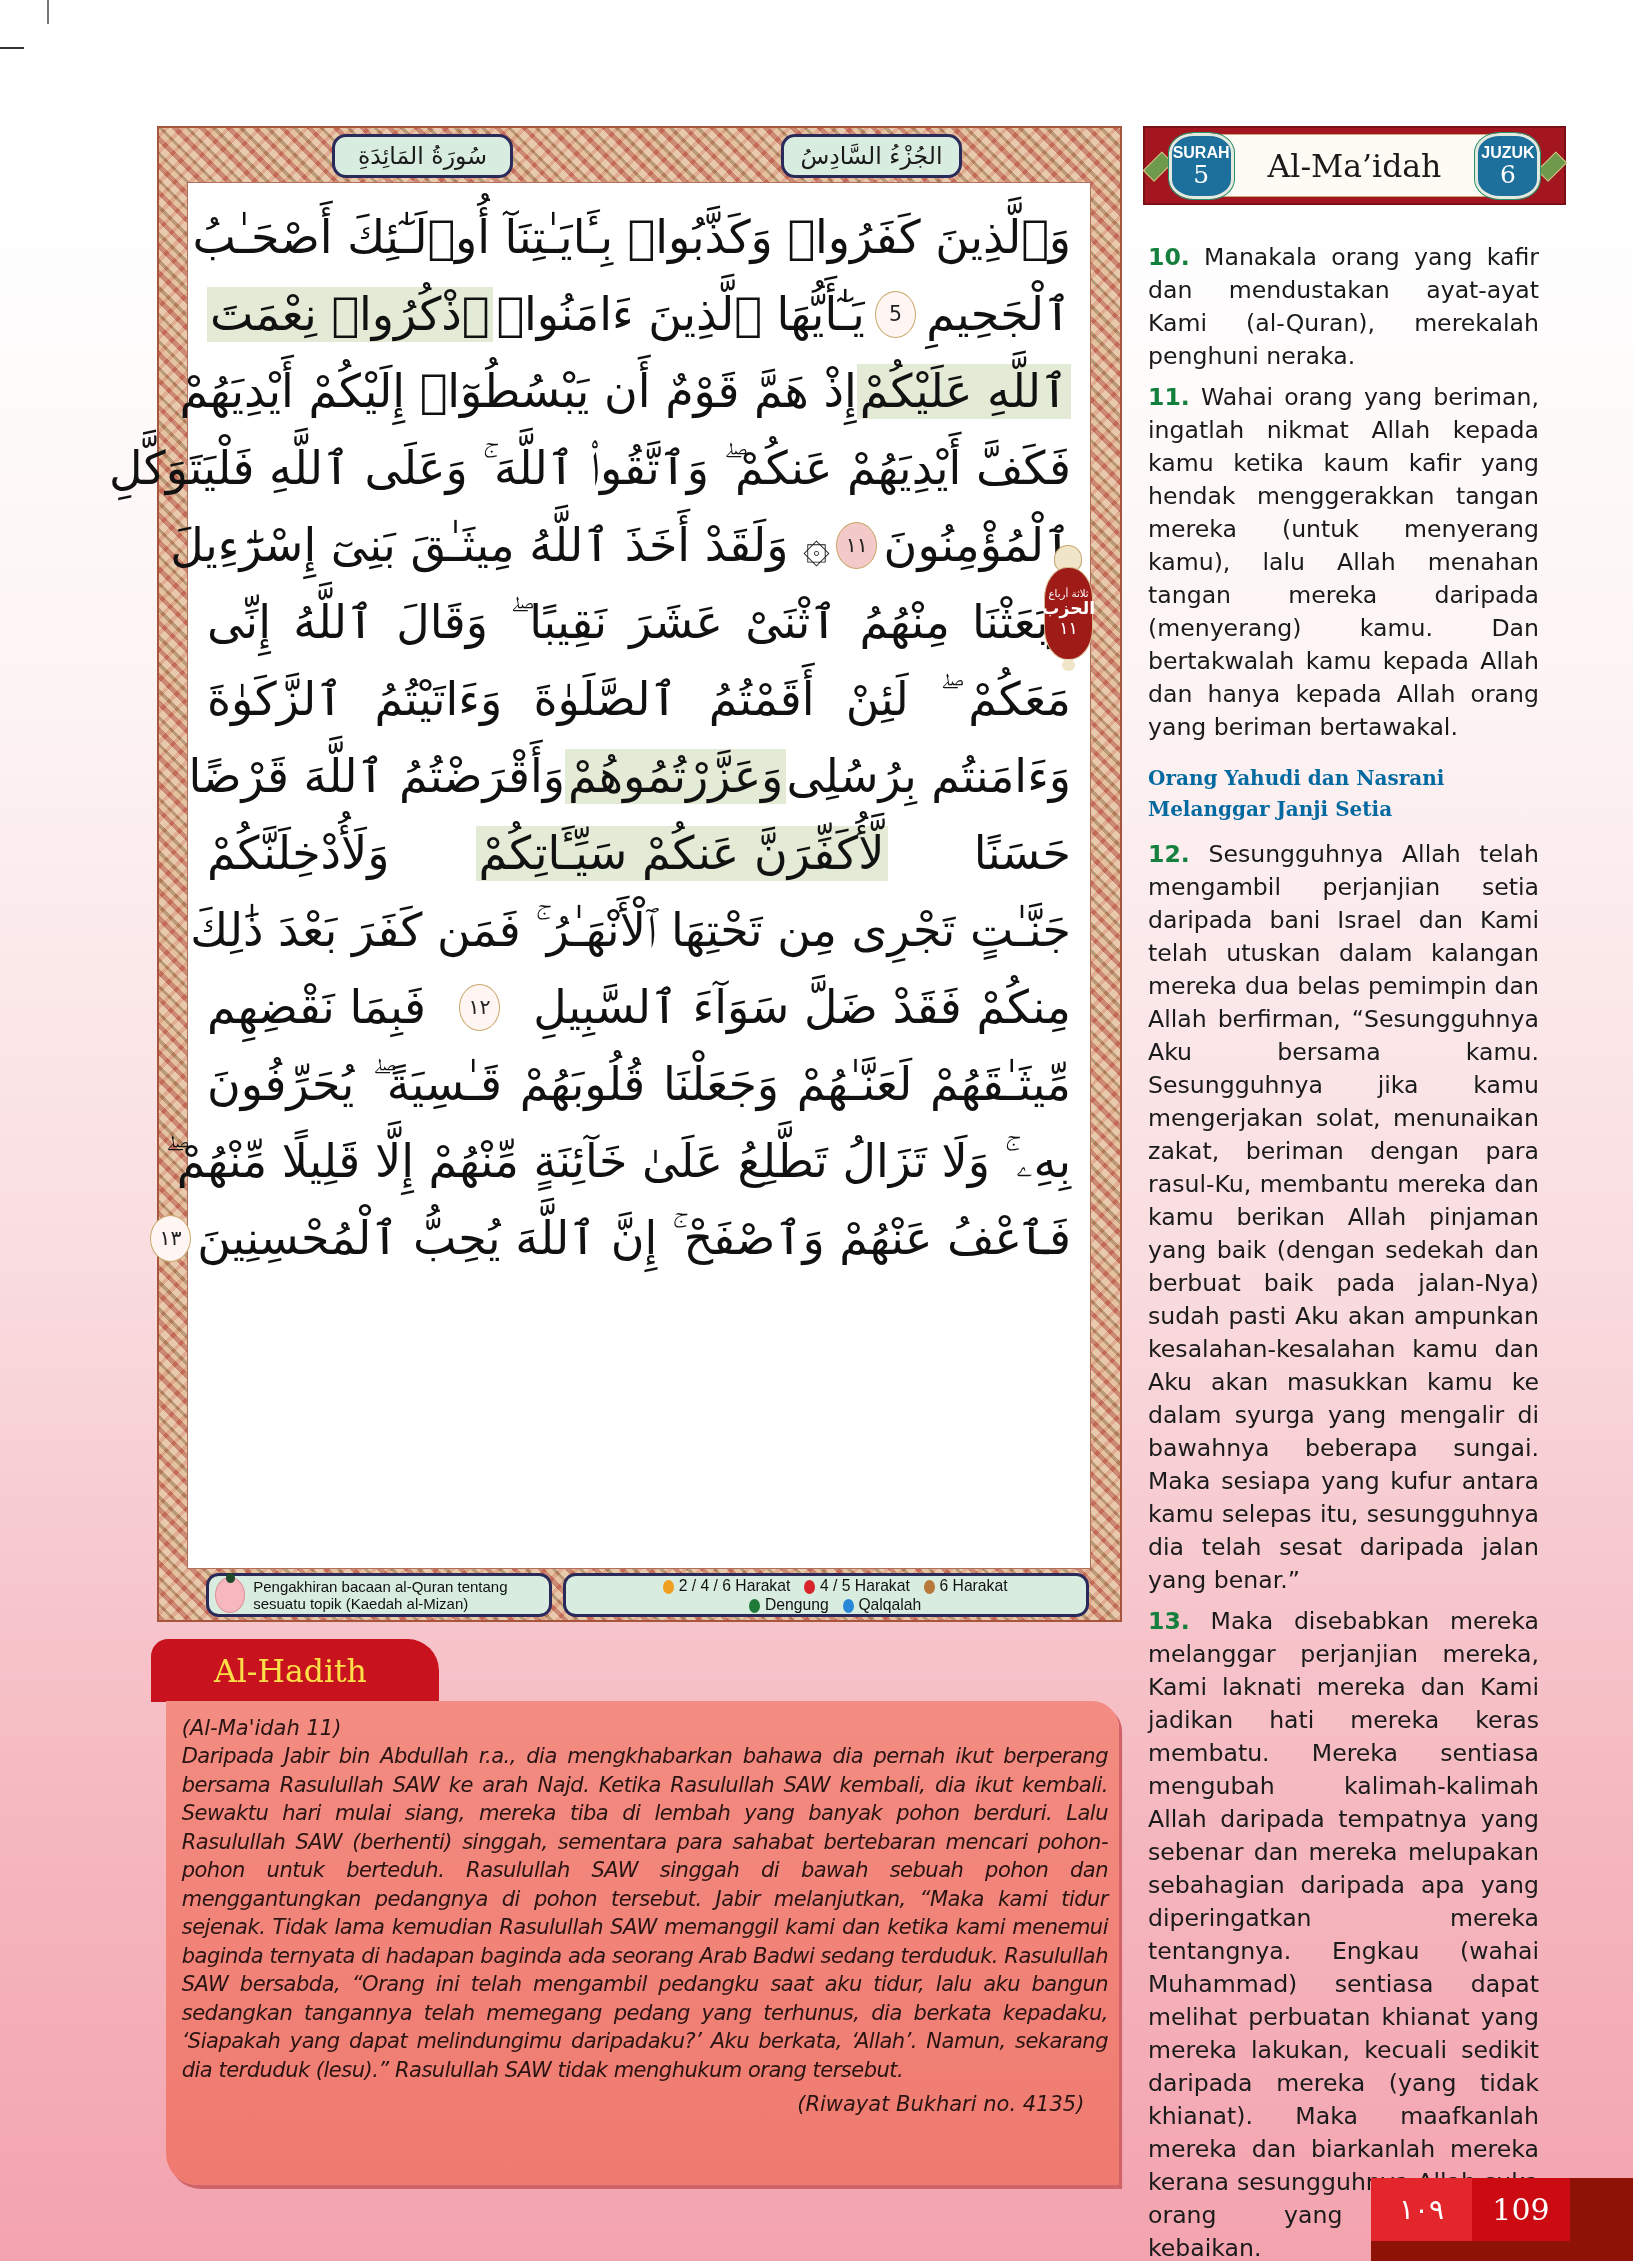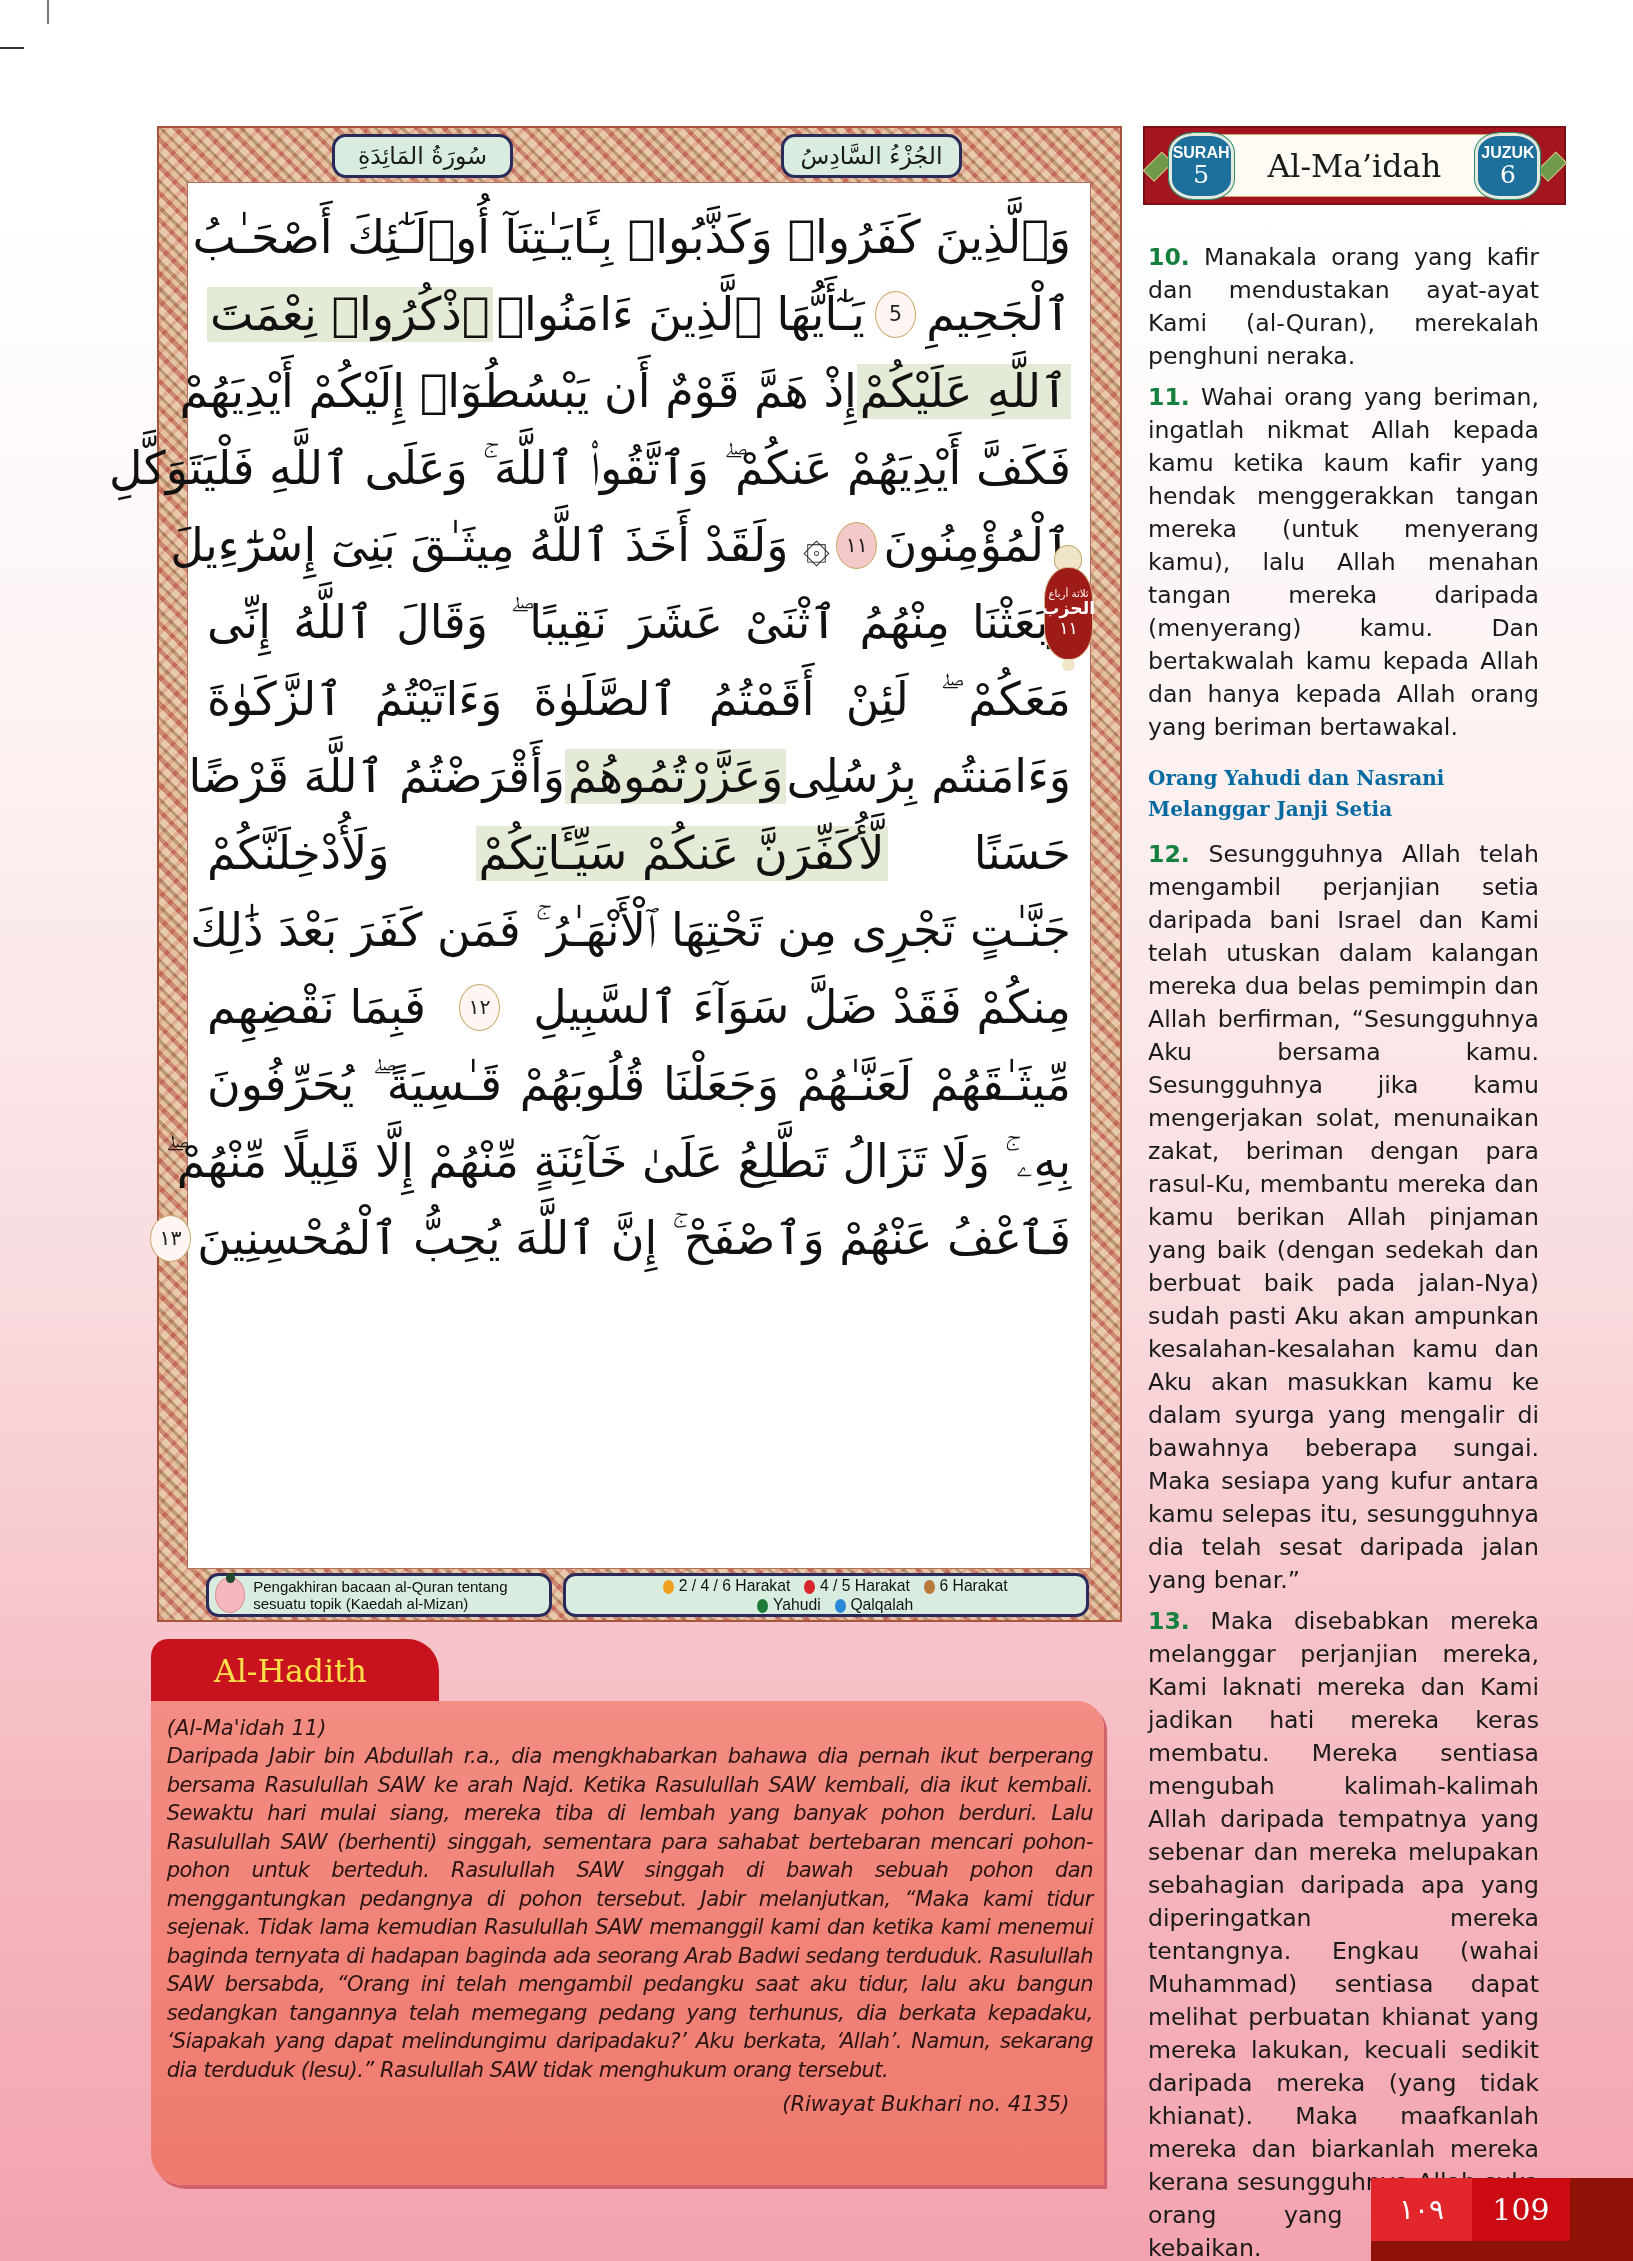--- a/index.html
+++ b/index.html
@@ -125,21 +125,21 @@
   }
 
   
   .hadith-tab {
     position: absolute; left: 151px; top: 1639px; width: 288px; height: 63px;
     background: #c8131e; border-radius: 17.3px 17.3px 0 0; border-top-right-radius: 31.5px;
     display: flex; align-items: center; padding-left: 63px;
     font-family: "DejaVu Serif", serif; font-size: 31.5px; color: #fde047;
   }
   .hadith-box {
-    position: absolute; left: 151px; top: 1701px; width: 953px; height: 484px;
+    position: absolute; left: 166px; top: 1701px; width: 953px; height: 484px;
     background: linear-gradient(to bottom, #f38c82, #ef7a6f);
     border-radius: 0 27px 0 31.5px; box-shadow: 3.1px 3.9px 0 #d0626a;
     padding: 12.6px 11px 0 15.7px;
     font-family: "DejaVu Sans", sans-serif; font-style: italic; font-size: 21px; line-height: 28.5px; color: #2a1412;
   }
   .hadith-ref { margin-bottom: 0; }
   .hadith-body { text-align: justify; letter-spacing: -0.5px; }
   .hadith-source { text-align: right; margin-top: 6.3px; padding-right: 23.6px; }
 
   
@@ -224,21 +224,21 @@
       <span class="mizan-icon"></span>
       <span>Pengakhiran bacaan al-Quran tentang sesuatu topik (Kaedah al-Mizan)</span>
     </div>
     <div class="legend-box legend-right">
       <div class="legend-row">
         <span><i class="dot" style="background:#f0a020"></i><span>2 / 4 / 6 Harakat</span></span>
         <span><i class="dot" style="background:#d8242a"></i><span>4 / 5 Harakat</span></span>
         <span><i class="dot" style="background:#b8783a"></i><span>6 Harakat</span></span>
       </div>
       <div class="legend-row">
-        <span><i class="dot" style="background:#1f7a3a"></i><span>Yahudi</span></span>
+        <span><i class="dot" style="background:#1f7a3a"></i><span>Dengung</span></span>
         <span><i class="dot" style="background:#2a88d8"></i><span>Qalqalah</span></span>
       </div>
     </div>
   </div>
 </div>
 
 <div class="hizb-marker">
   <div class="hizb-ornament-top"></div>
   <div class="hizb-body">
     <span>ثلاثة أرباع</span>

